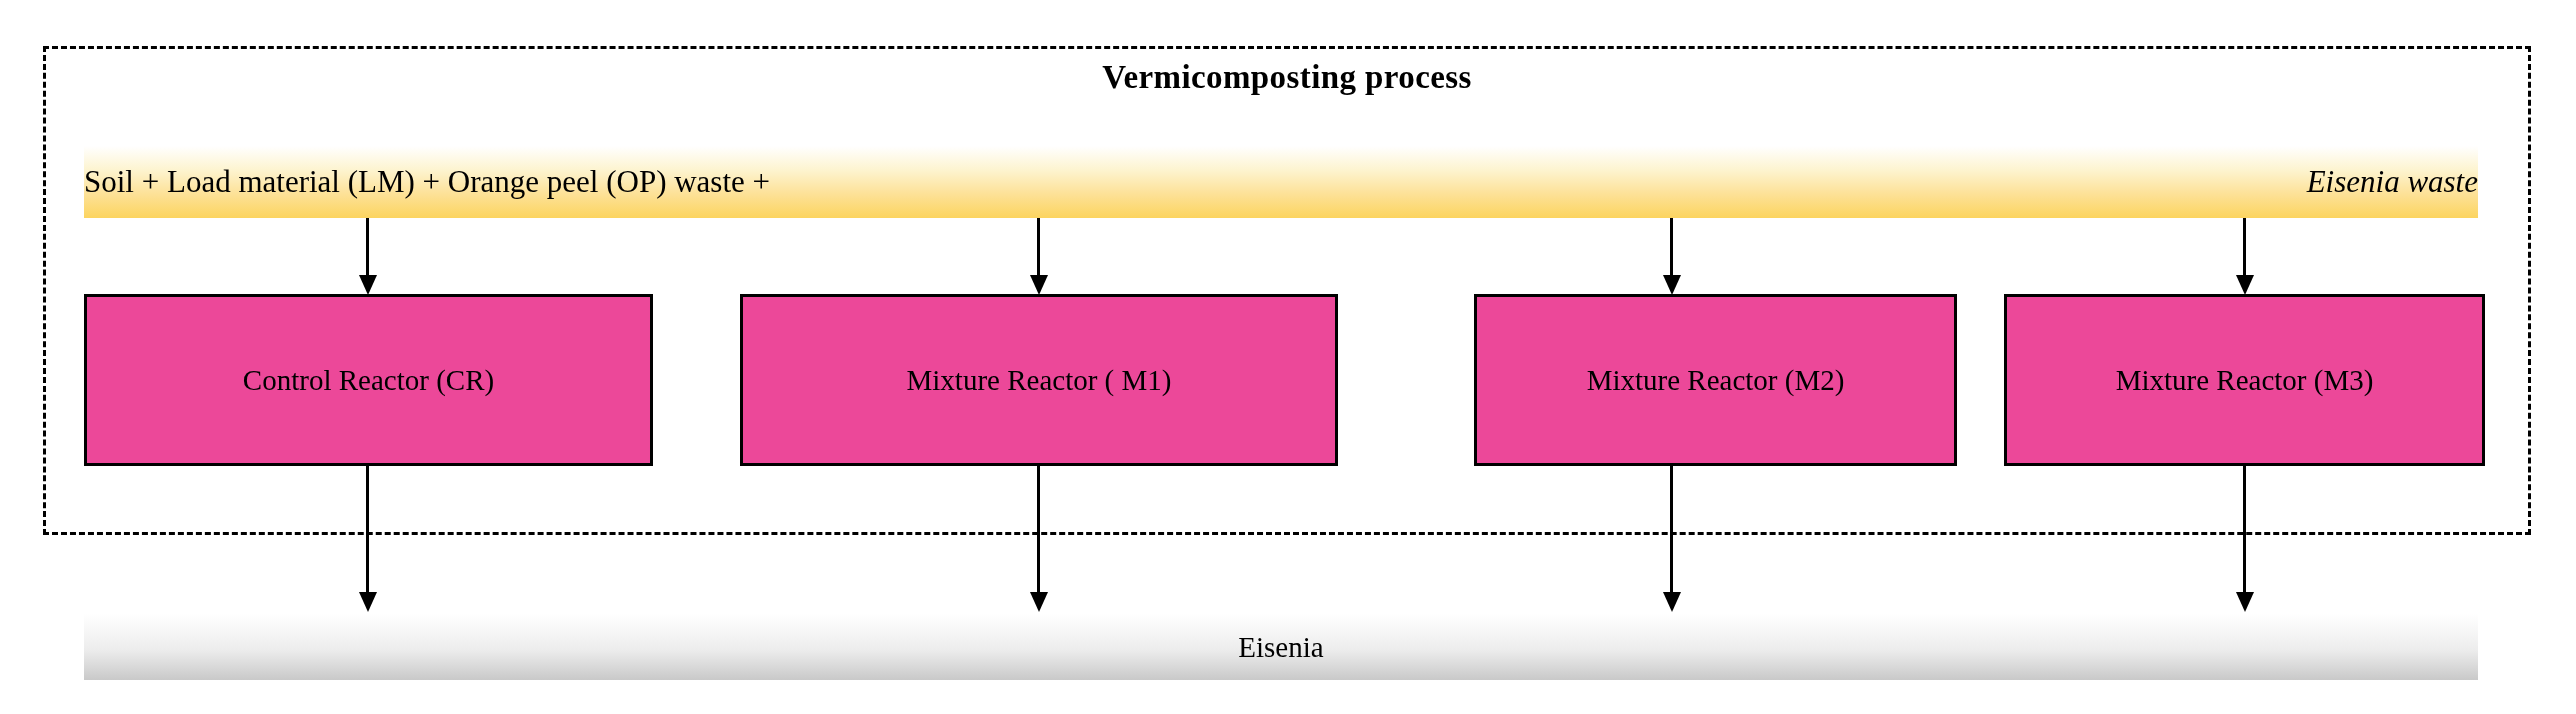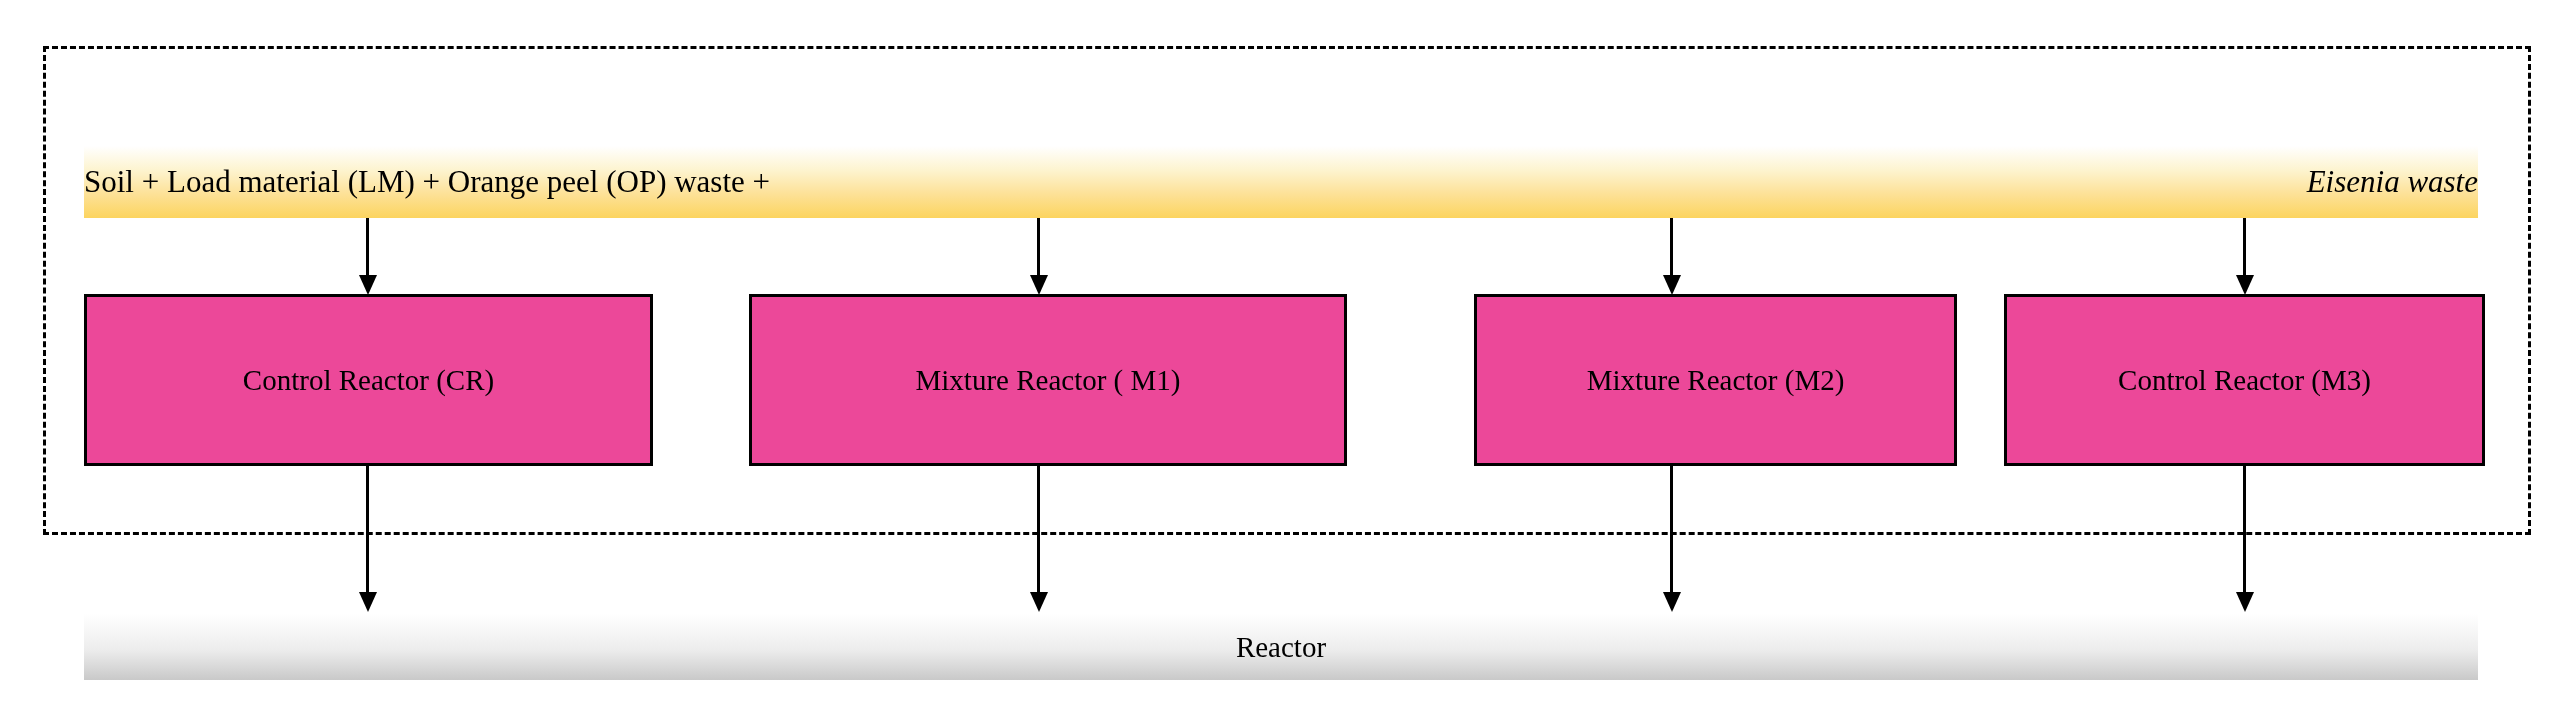--- a/index.html
+++ b/index.html
@@ -53,21 +53,21 @@
     height: 172px;
     background: #ec4899;
     border: 3.9px solid #000000;
     box-sizing: border-box;
     display: flex;
     align-items: center;
     justify-content: center;
     font-size: 29px;
   }
   .reactor-cr { left: 84px;  width: 569px; }
-  .reactor-m1 { left: 740px;  width: 598px; margin-left: 9px; }
+  .reactor-m1 { left: 740px;  width: 598px; }
   .reactor-m2 { left: 1474px; width: 483px; }
   .reactor-m3 { left: 2004px; width: 481px; }
 
   
   .arrow {
     position: absolute;
     width: 3.1px;
     background: #000000;
   }
   .arrow::after {
@@ -100,46 +100,47 @@
     font-size: 29px;
   }
 </style>
 </head>
 <body>
 
 <div class="canvas">
 
   <div class="process-container"></div>
 
+  <div class="diagram-title">Vermicomposting process</div>
 
   <div class="feed-bar">
     <span>Soil + Load material (LM) + Orange peel (OP) waste + </span><span class="italic">Eisenia waste</span>
   </div>
 
   <div class="arrow arrow-top ax-1"></div>
   <div class="arrow arrow-top ax-2"></div>
   <div class="arrow arrow-top ax-3"></div>
   <div class="arrow arrow-top ax-4"></div>
 
   <div class="reactor-box reactor-cr">
     <span>Control Reactor (CR)</span>
   </div>
   <div class="reactor-box reactor-m1">
     <span>Mixture Reactor ( M1)</span>
   </div>
   <div class="reactor-box reactor-m2">
     <span>Mixture Reactor (M2)</span>
   </div>
   <div class="reactor-box reactor-m3">
-    <span>Control Reactor (M3)</span>
+    <span>Mixture Reactor (M3)</span>
   </div>
 
   <div class="arrow arrow-bottom ax-1"></div>
   <div class="arrow arrow-bottom ax-2"></div>
   <div class="arrow arrow-bottom ax-3"></div>
   <div class="arrow arrow-bottom ax-4"></div>
 
   <div class="leachate-bar">
-    <span>Reactor</span>
+    <span>Eisenia</span>
   </div>
 
 </div>
 
 
 </body></html>

